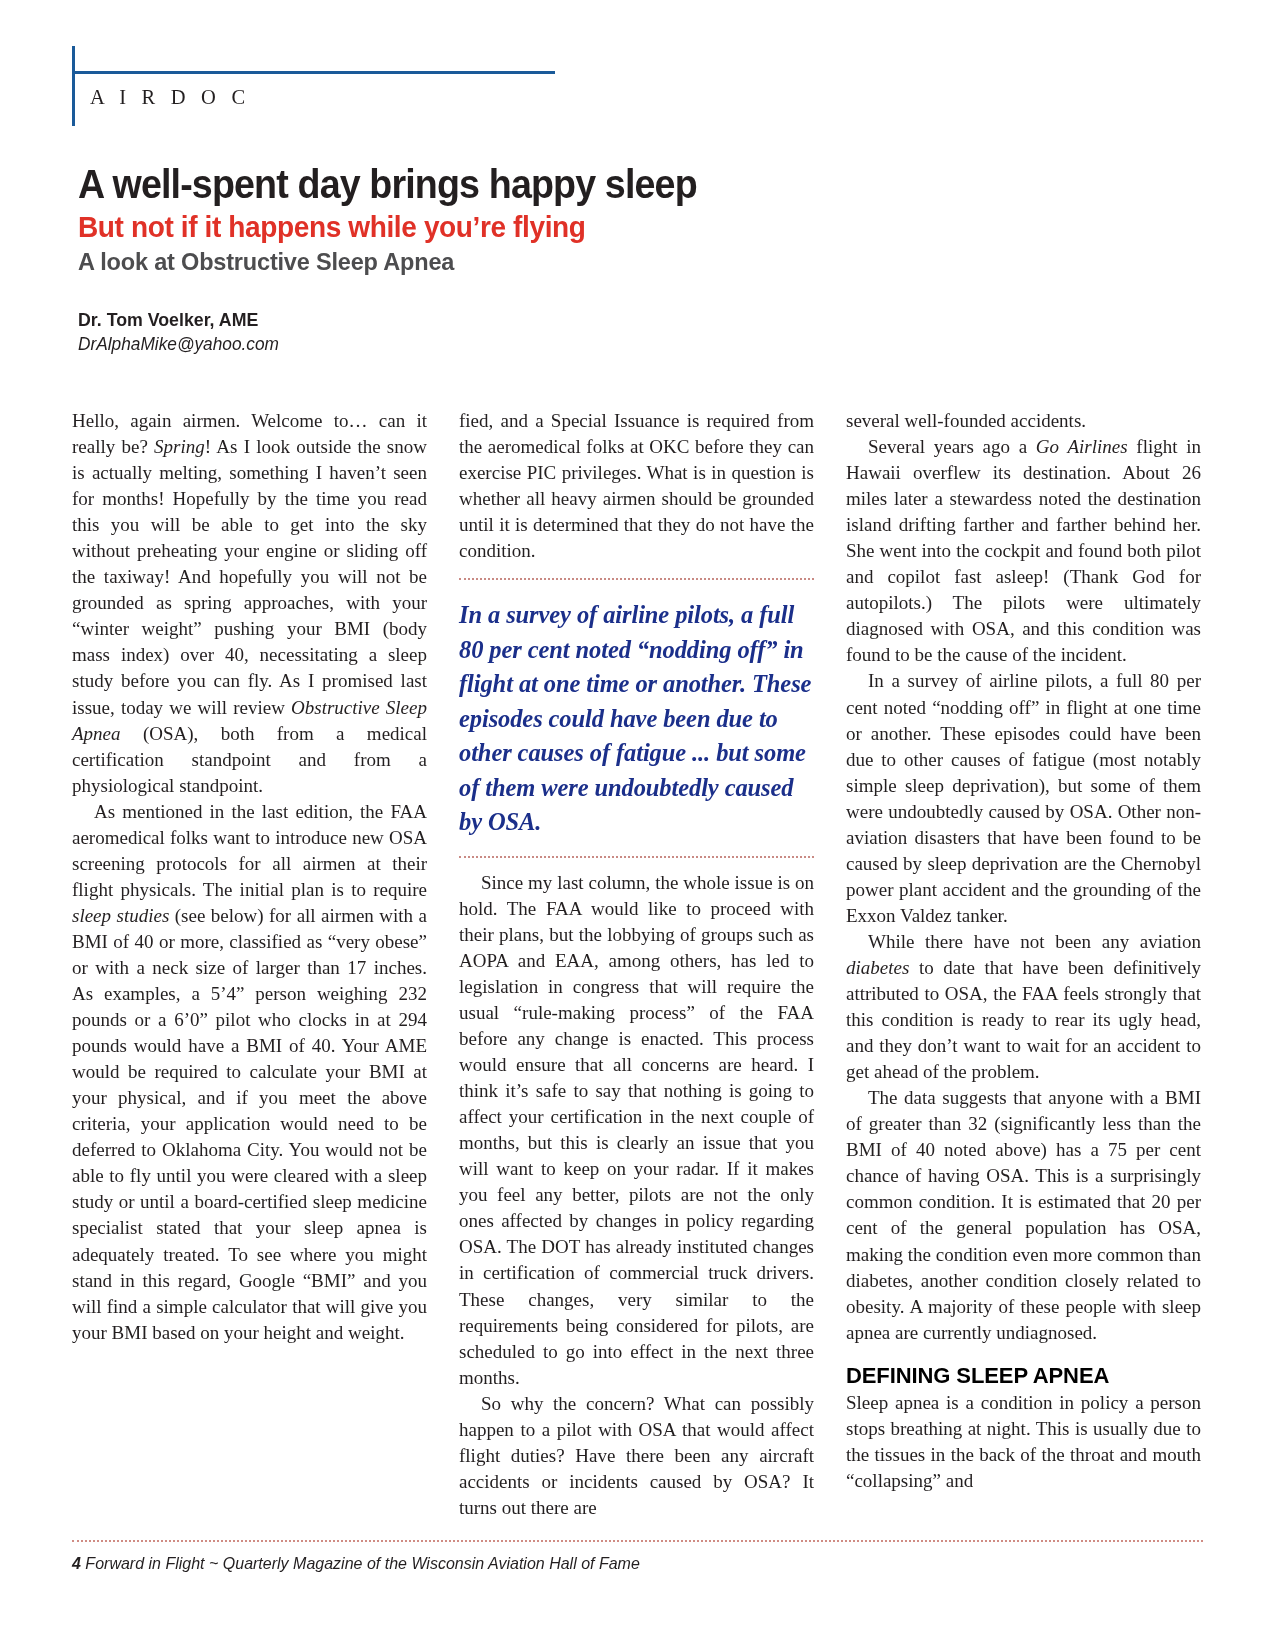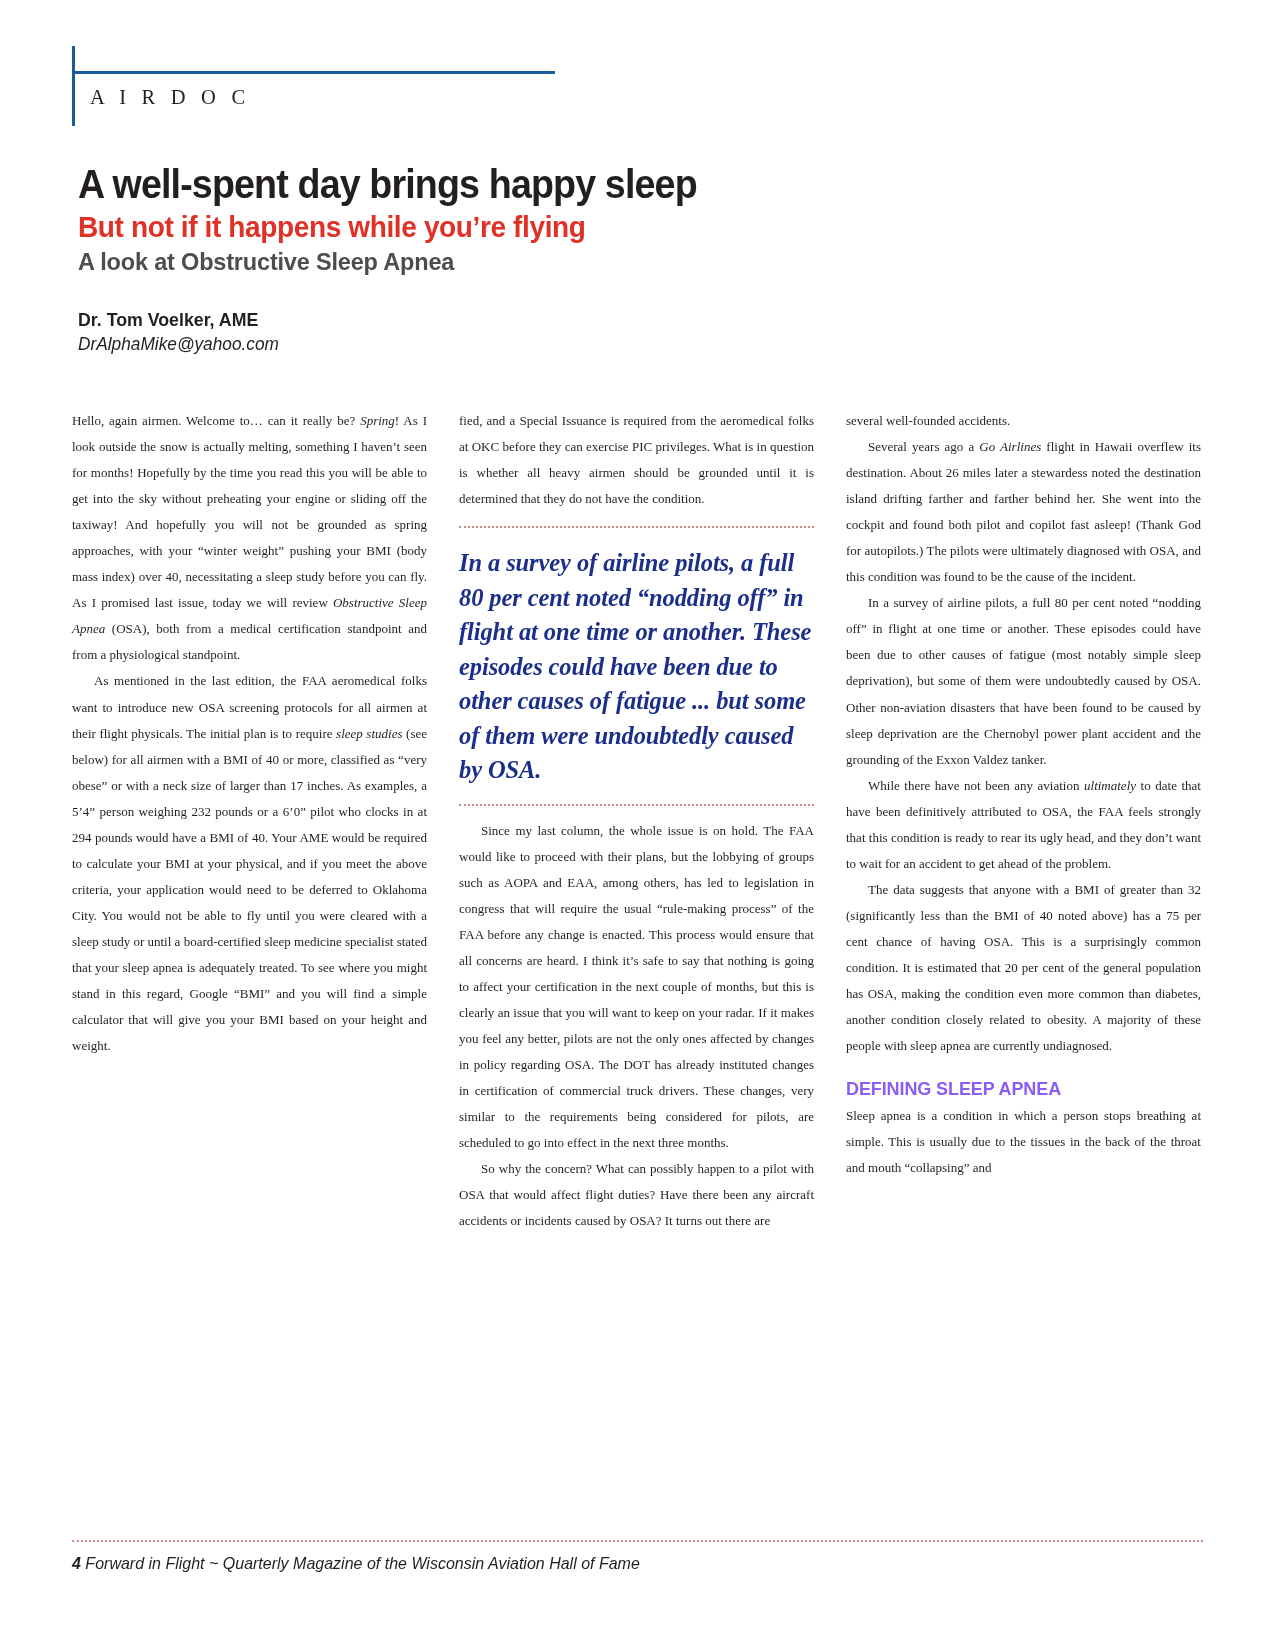--- a/index.html
+++ b/index.html
@@ -136,21 +136,21 @@
     display: flex;
     gap: 32px;
   }
   .col {
     width: 355px;
     position: relative;
   }
   .col p {
     margin: 0;
     font-family: "Liberation Serif", "DejaVu Serif", serif;
-    font-size: 13px;
+    font-size: 19px;
     line-height: 26.05px;
     text-align: justify;
     text-justify: inter-word;
     color: #231f20;
     hyphens: manual;
   }
   .col p.indent {
     text-indent: 22px;
   }
   .col p em, .col p i {
@@ -175,24 +175,24 @@
     color: #1b2f8a;
     margin: 18px 0 16px 0;
     text-align: left;
     letter-spacing: -0.1px;
   }
 
   
   .section-head {
     font-family: "Liberation Sans", "DejaVu Sans", sans-serif;
     font-weight: bold;
-    font-size: 18px;
+    font-size: 22px;
     line-height: 26px;
     letter-spacing: -0.1px;
-    color: #8b5cf6;
+    color: #000000;
     margin: 17px 0 1px 0;
     text-align: left;
   }
 
   
   .footer {
     position: absolute;
     left: 72px;
     top: 1540px;
     width: 1131px;
@@ -250,24 +250,24 @@
         <div class="dotted-rule"></div>
       </div>
       <p class="indent">Since my last column, the whole issue is on hold. The FAA would like to proceed with their plans, but the lobbying of groups such as AOPA and EAA, among others, has led to legislation in congress that will require the usual “rule-making process” of the FAA before any change is enacted. This process would ensure that all concerns are heard. I think it’s safe to say that nothing is going to affect your certification in the next couple of months, but this is clearly an issue that you will want to keep on your radar. If it makes you feel any better, pilots are not the only ones affected by changes in policy regarding OSA. The DOT has already instituted changes in certification of commercial truck drivers. These changes, very similar to the requirements being considered for pilots, are scheduled to go into effect in the next three months.</p>
       <p class="indent">So why the concern? What can possibly happen to a pilot with OSA that would affect flight duties? Have there been any aircraft accidents or incidents caused by OSA? It turns out there are</p>
     </div>
 
     <div class="col">
       <p>several well-founded accidents.</p>
       <p class="indent">Several years ago a <i>Go Airlines</i> flight in Hawaii overflew its destination. About 26 miles later a stewardess noted the destination island drifting farther and farther behind her. She went into the cockpit and found both pilot and copilot fast asleep! (Thank God for autopilots.) The pilots were ultimately diagnosed with OSA, and this condition was found to be the cause of the incident.</p>
       <p class="indent">In a survey of airline pilots, a full 80 per cent noted “nodding off” in flight at one time or another. These episodes could have been due to other causes of fatigue (most notably simple sleep deprivation), but some of them were undoubtedly caused by OSA. Other non-aviation disasters that have been found to be caused by sleep deprivation are the Chernobyl power plant accident and the grounding of the Exxon Valdez tanker.</p>
-      <p class="indent">While there have not been any aviation <i>ultimately</i> to date that have been definitively attributed to OSA, the FAA feels strongly that this condition is ready to rear its ugly head, and they don’t want to wait for an accident to get ahead of the problem.</p>
+      <p class="indent">While there have not been any aviation <i>diabetes</i> to date that have been definitively attributed to OSA, the FAA feels strongly that this condition is ready to rear its ugly head, and they don’t want to wait for an accident to get ahead of the problem.</p>
       <p class="indent">The data suggests that anyone with a BMI of greater than 32 (significantly less than the BMI of 40 noted above) has a 75 per cent chance of having OSA. This is a surprisingly common condition. It is estimated that 20 per cent of the general population has OSA, making the condition even more common than diabetes, another condition closely related to obesity. A majority of these people with sleep apnea are currently undiagnosed.</p>
       <div class="section-head">DEFINING SLEEP APNEA</div>
-      <p>Sleep apnea is a condition in which a person stops breathing at simple. This is usually due to the tissues in the back of the throat and mouth “collapsing” and</p>
+      <p>Sleep apnea is a condition in policy a person stops breathing at night. This is usually due to the tissues in the back of the throat and mouth “collapsing” and</p>
     </div>
 
   </div>
 
   <div class="footer">
     <div class="dotted-rule"></div>
     <div class="footer-text"><span class="footer-pagenum">4</span> <span>Forward in Flight ~ Quarterly Magazine of the Wisconsin Aviation Hall of Fame</span></div>
   </div>
 
 </div>

